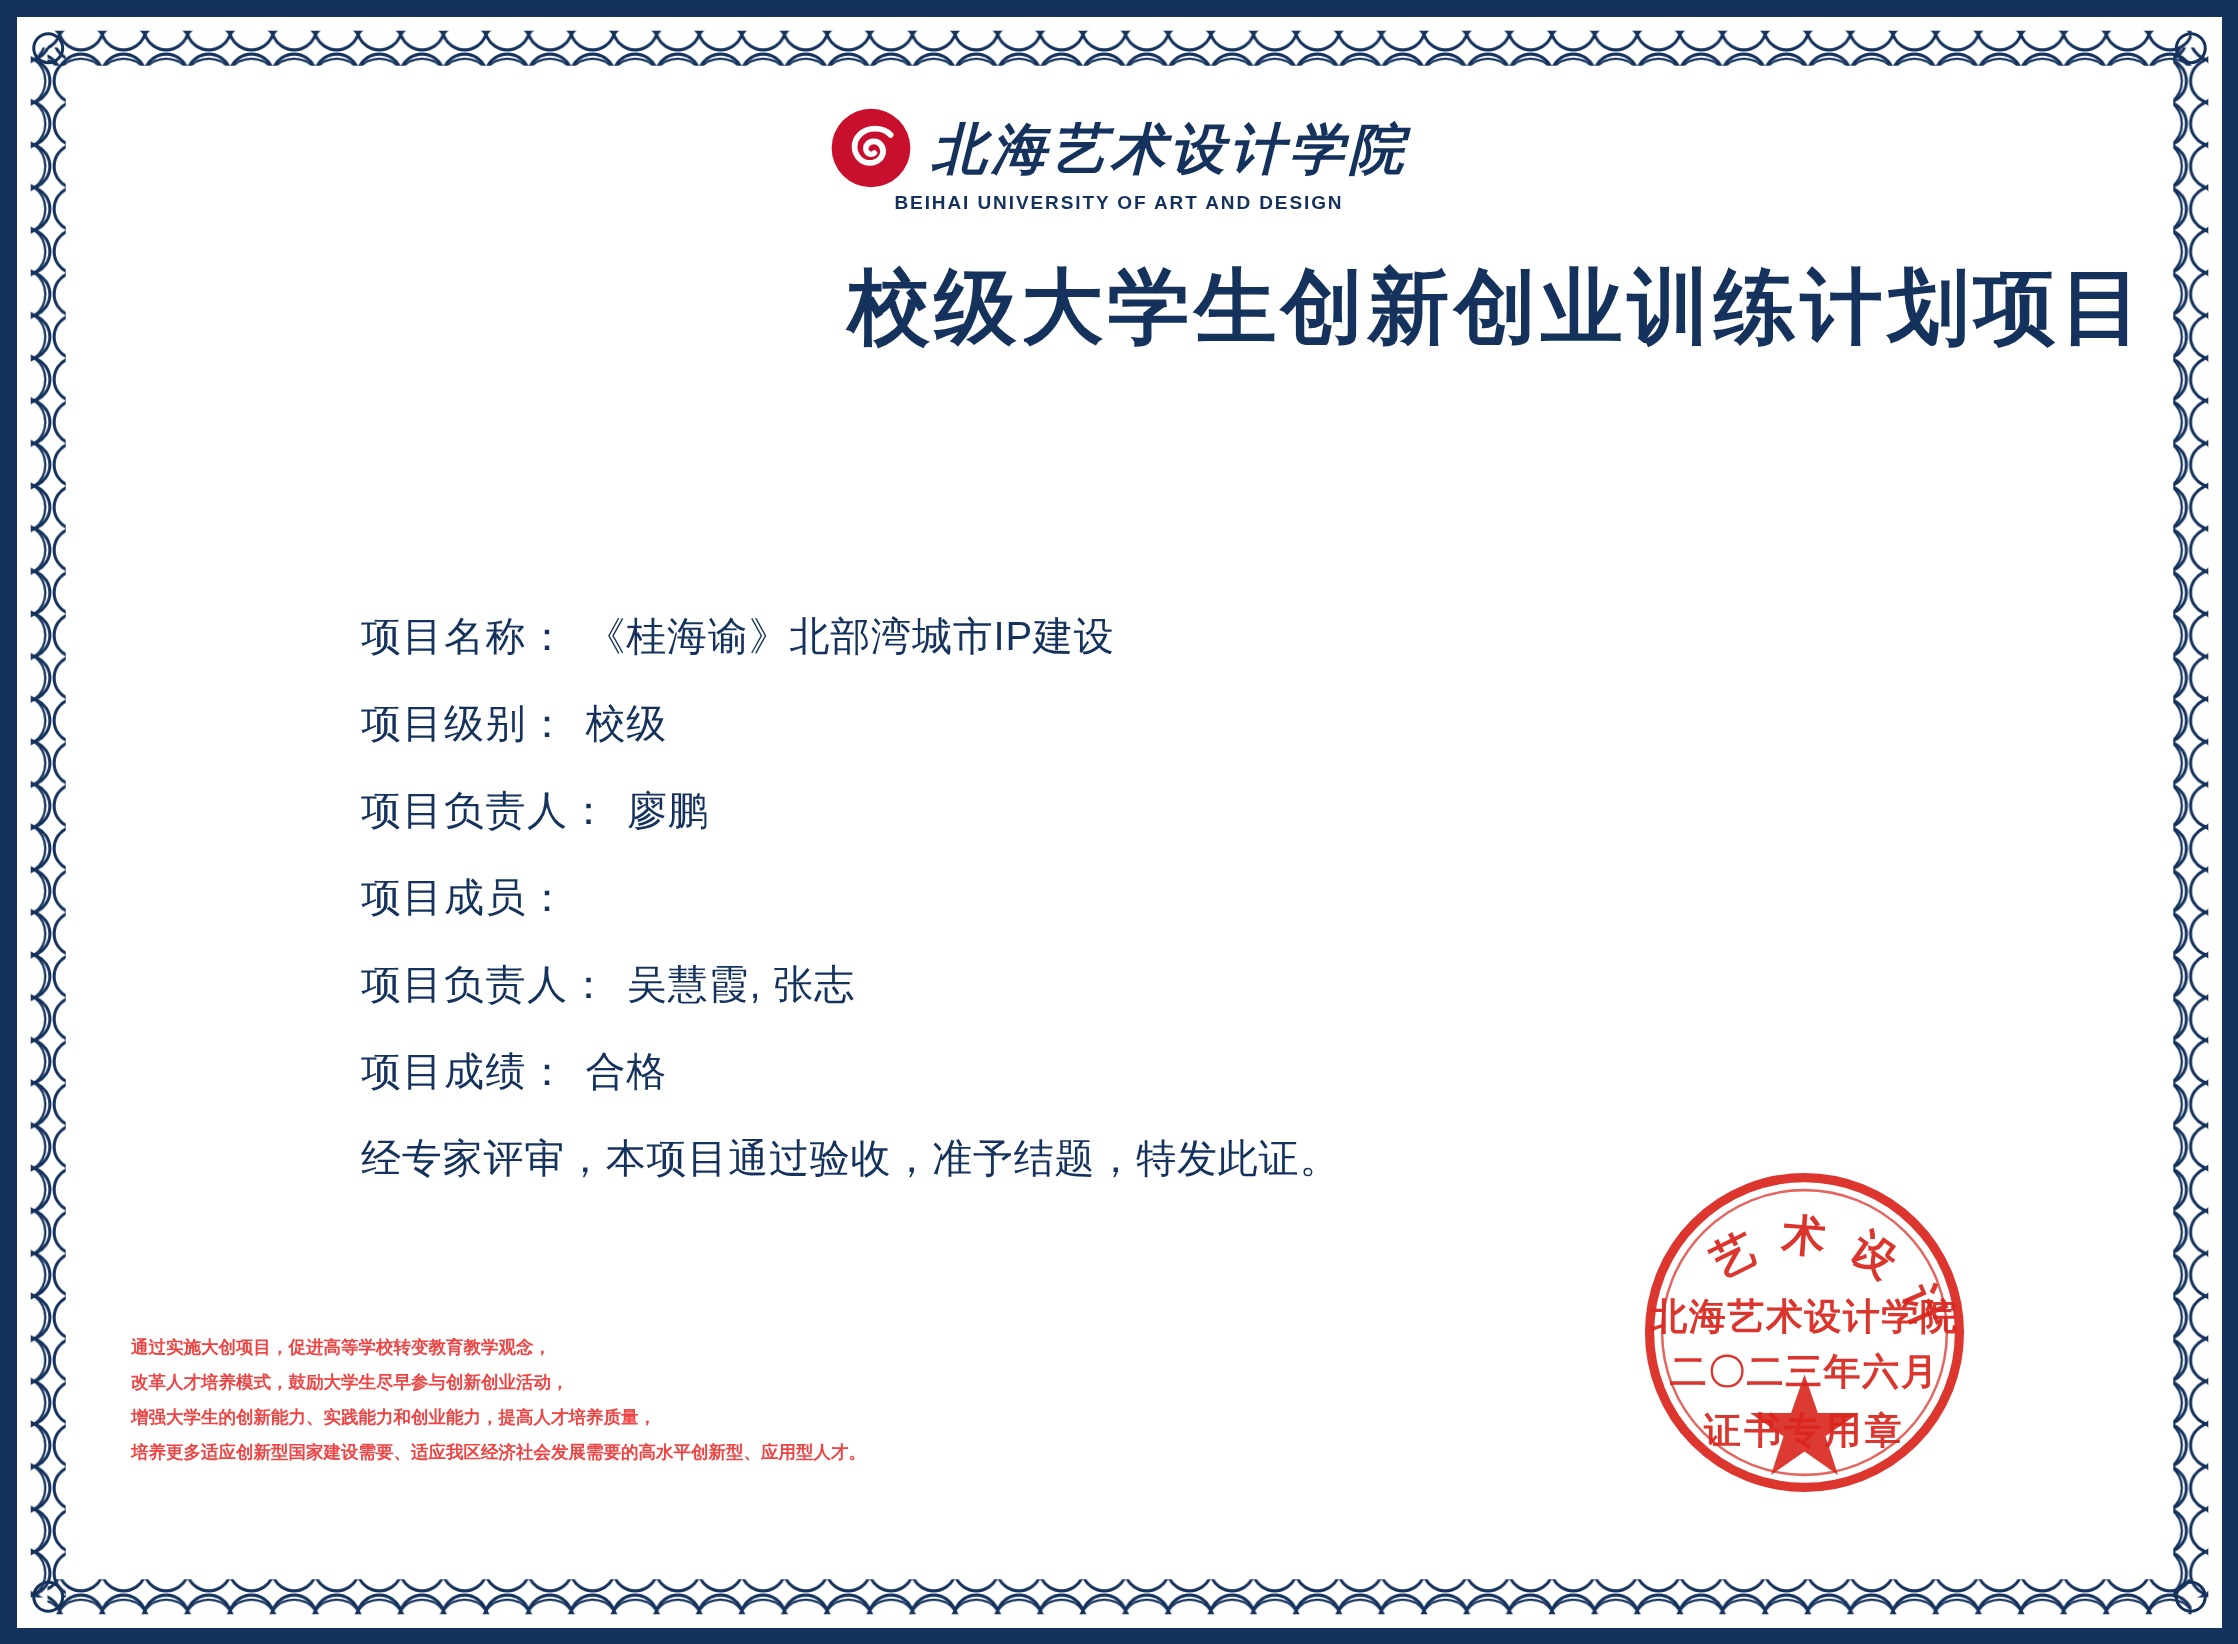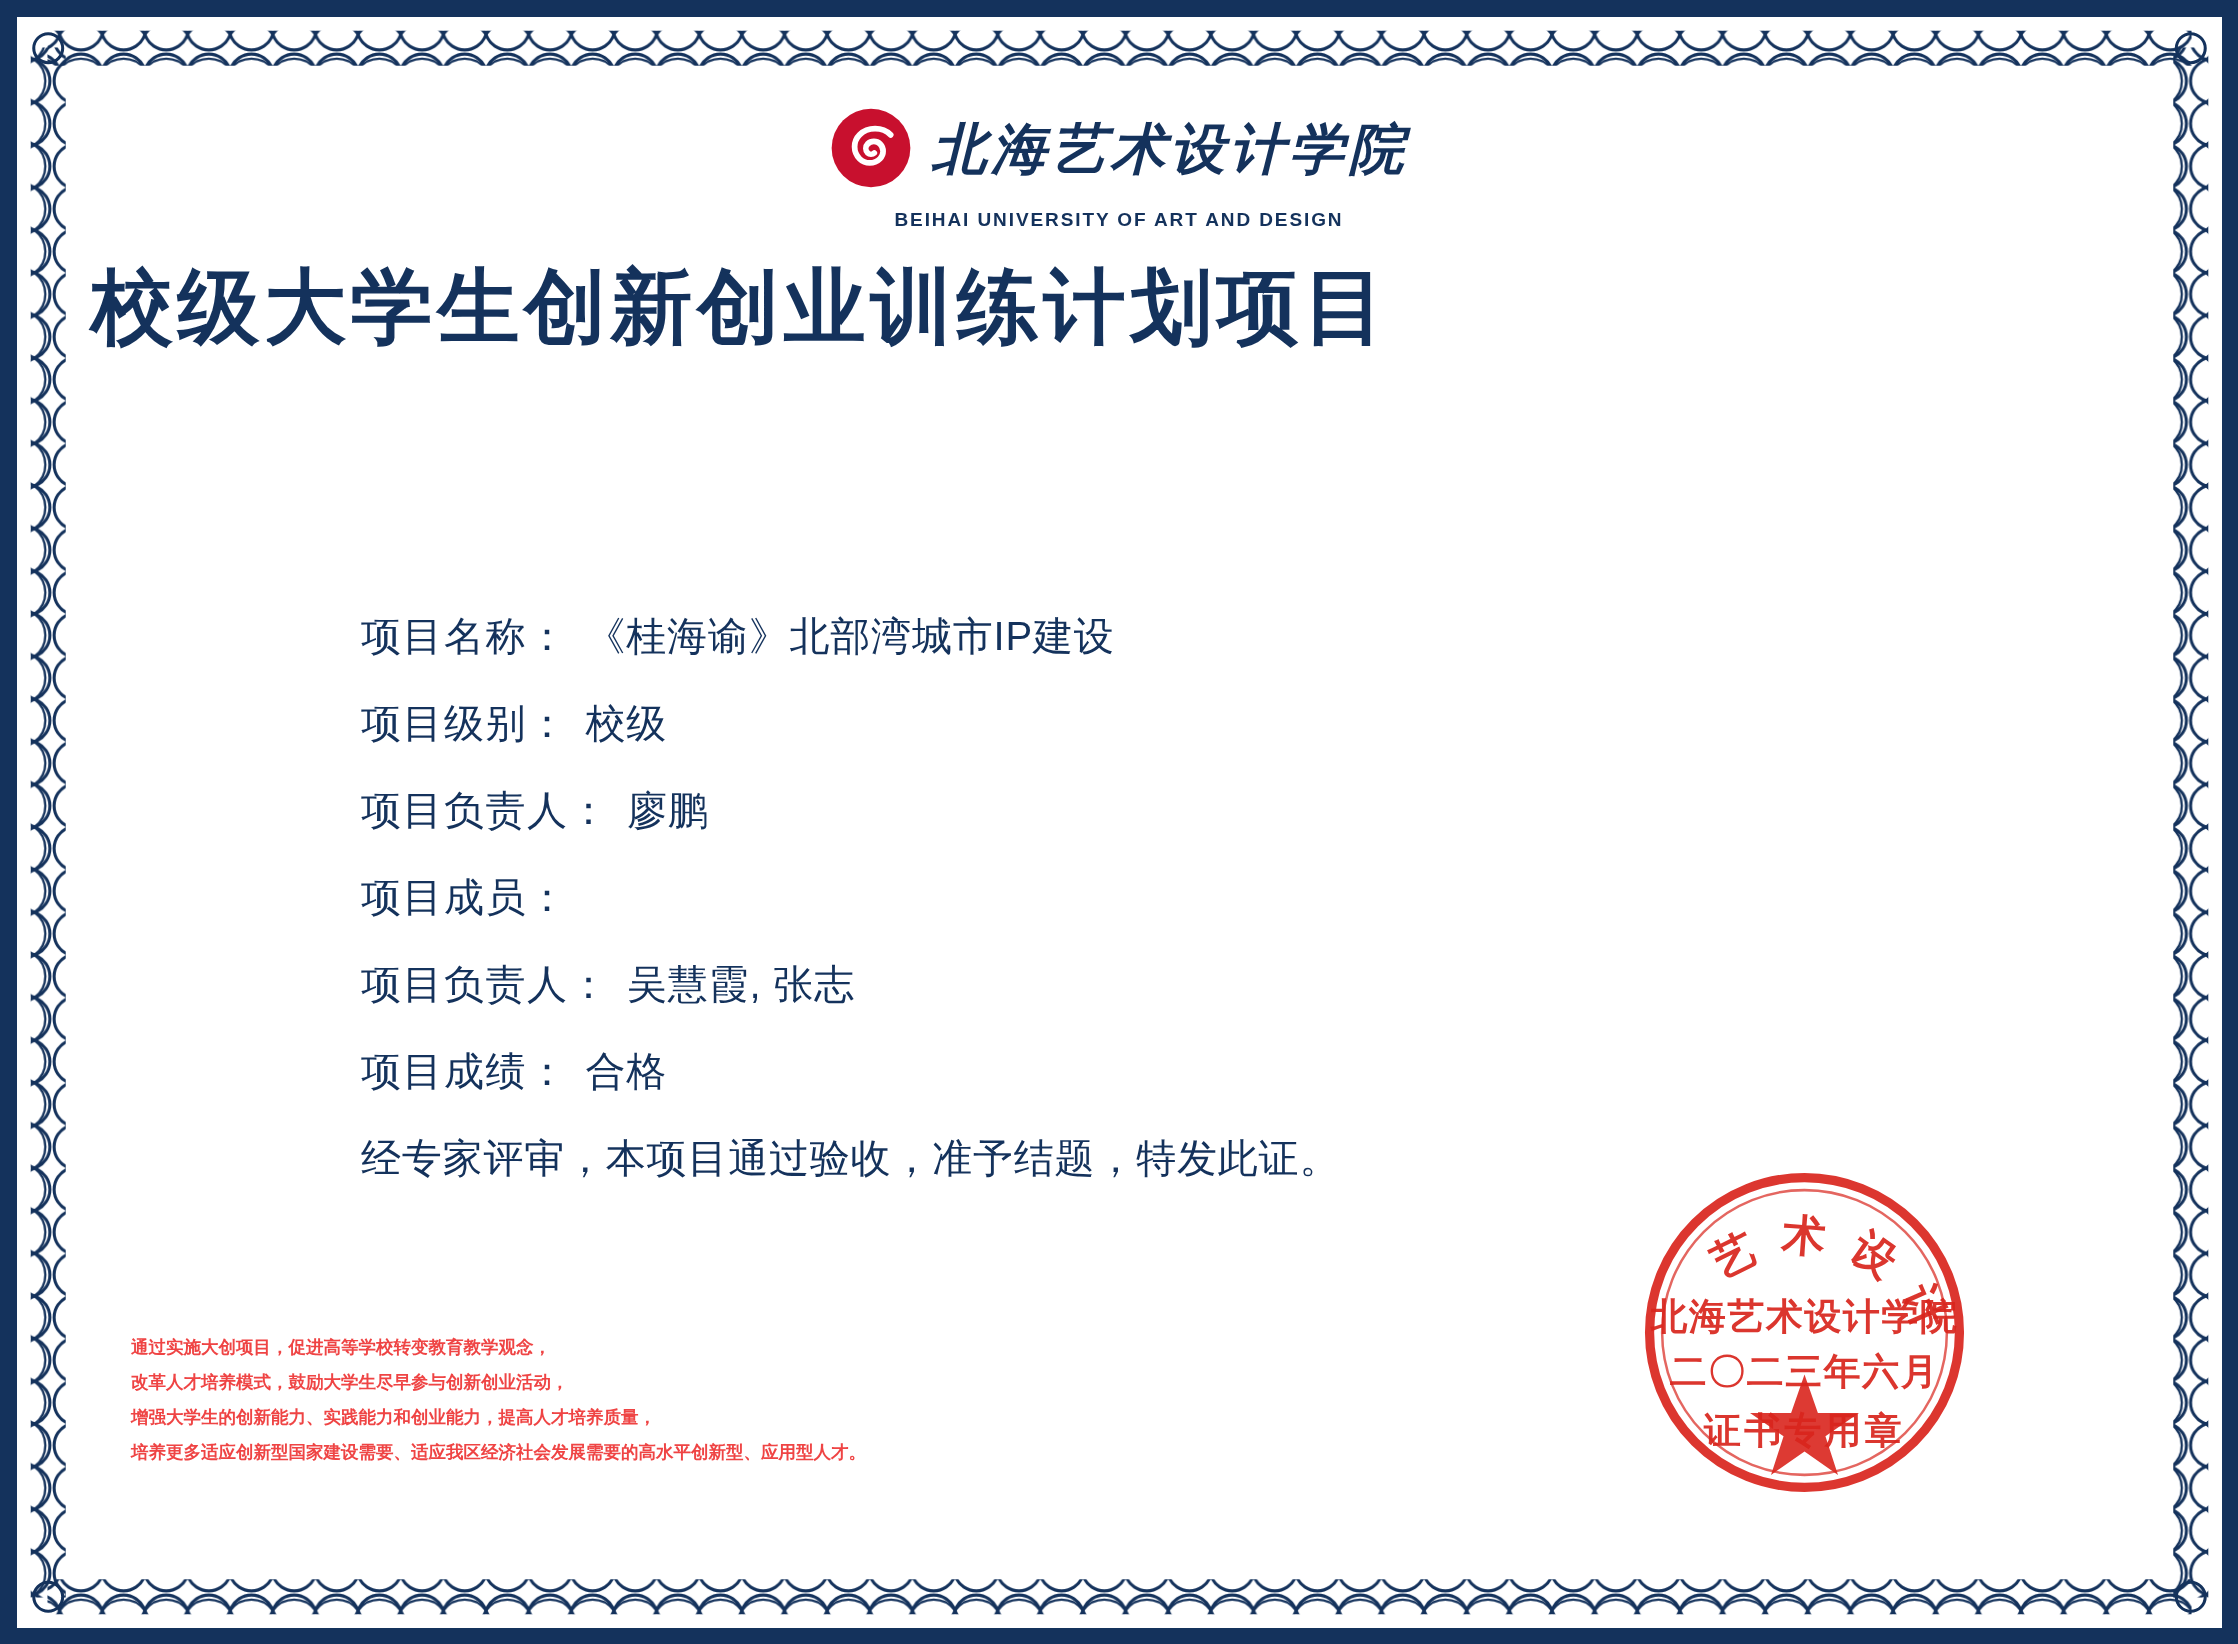--- a/index.html
+++ b/index.html
@@ -83,35 +83,35 @@
     font-family: "DejaVu Serif", serif;
     font-size: 55px;
     font-weight: 700;
     color: #14325c;
     letter-spacing: 4.6px;
     font-style: italic;
     line-height: 1;
     white-space: nowrap;
   }
   .logo-en {
-    margin-top: 20px;
+    margin-top: 3px;
     font-size: 19px;
     font-weight: 700;
     letter-spacing: 1.9px;
     color: #14325c;
     white-space: nowrap;
   }
 
   
   .title-main {
     position: absolute;
     left: 0;
     top: 175px;
     width: 2056px;
-    text-align: left;
+    text-align: right;
     font-family: "DejaVu Serif", serif;
     font-size: 82px;
     font-weight: 700;
     color: #14325c;
     letter-spacing: 4.6px;
     line-height: 1.15;
   }
   .title-sub {
     position: absolute;
     left: 0;

